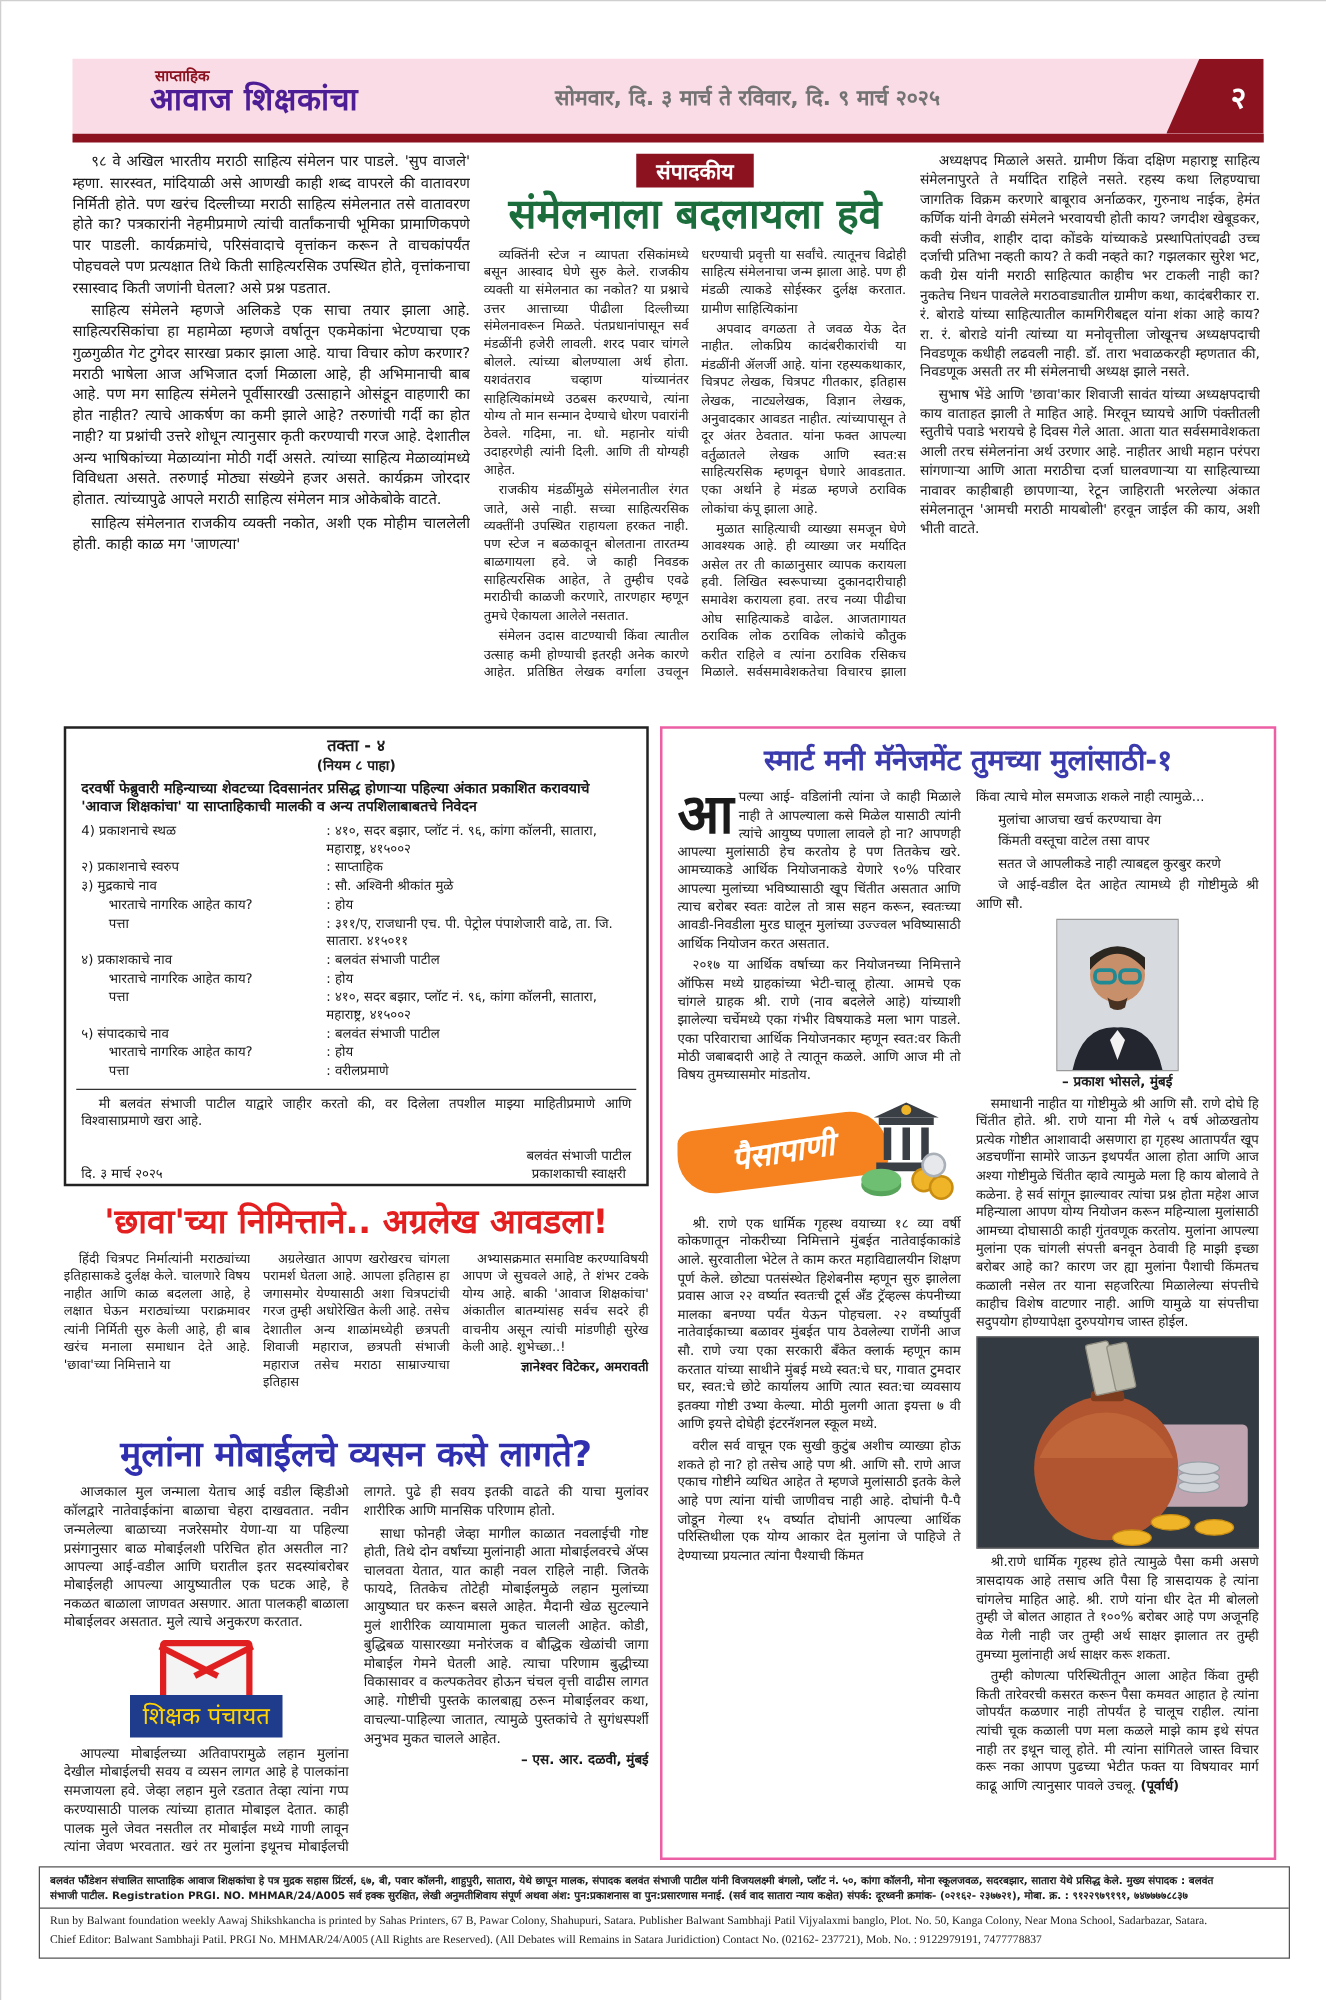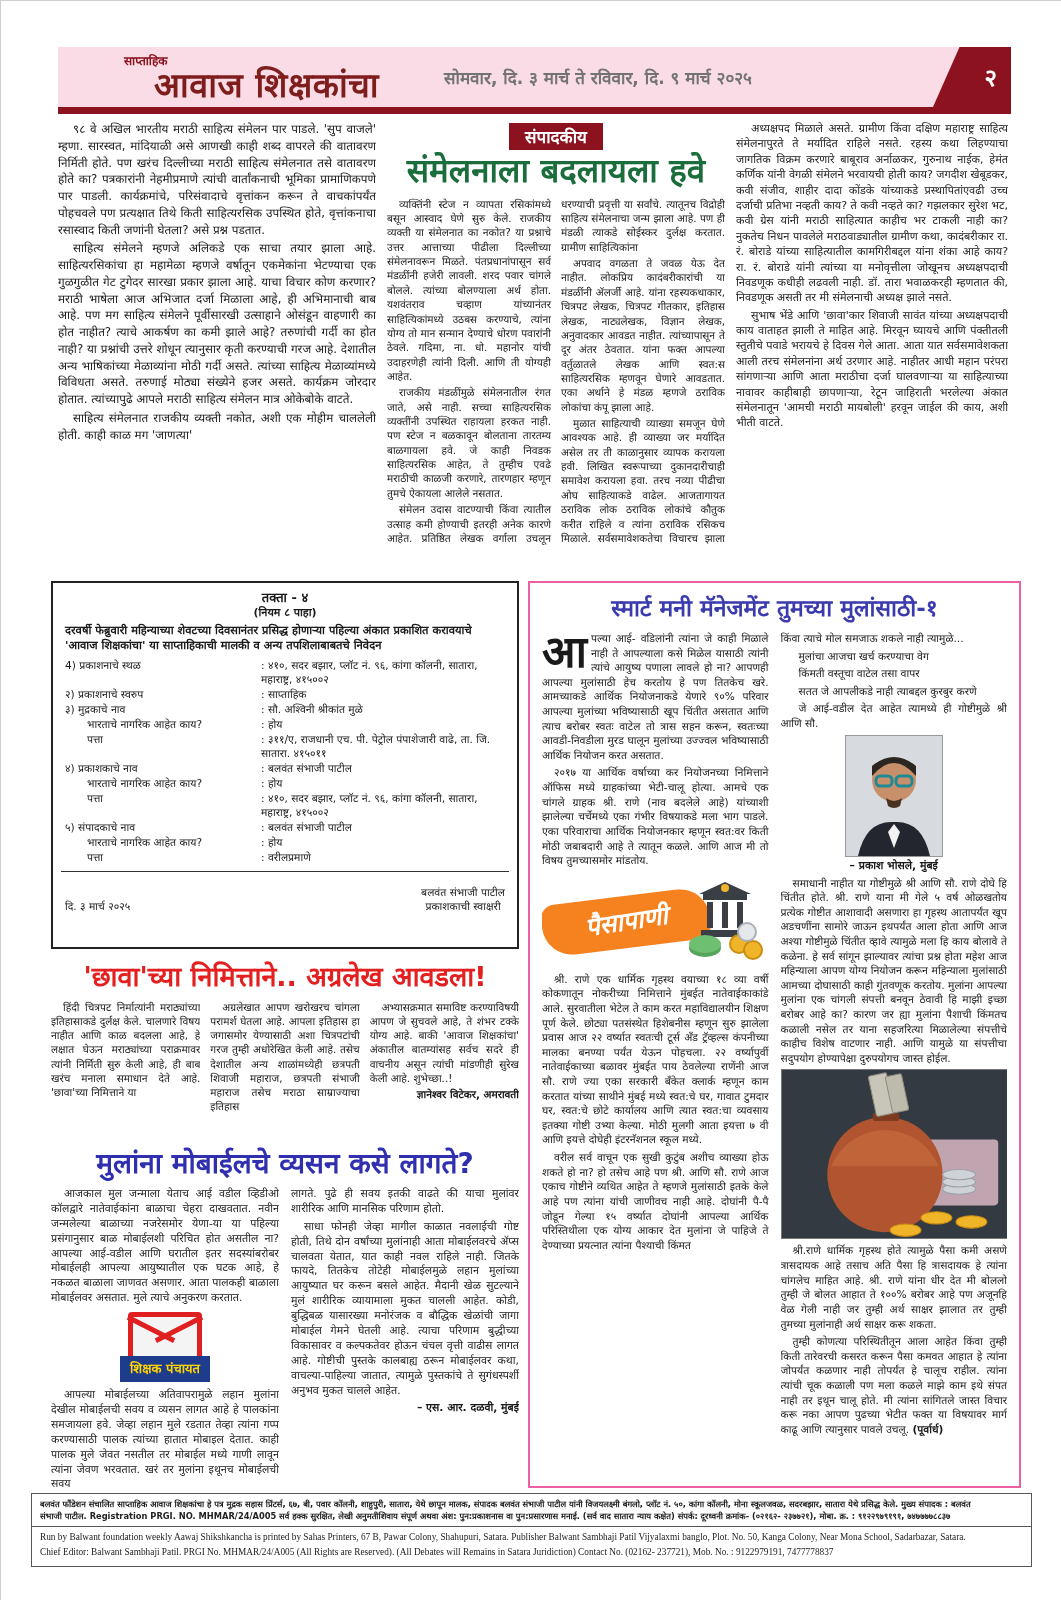--- a/index.html
+++ b/index.html
@@ -5,21 +5,21 @@
   html,body{margin:0;padding:0;background:#e8e8e8;}
   .page{position:relative;width:1061px;height:1600px;background:#ffffff;margin:0 auto;
         font-family:"DejaVu Sans",sans-serif;color:#1a1a1a;overflow:hidden;
         box-shadow:0 0 6px rgba(0,0,0,.25);border:1px solid #cfcfcf;}
   
   .band{position:absolute;left:57px;top:46px;width:953px;height:60px;background:#F9DCE6;}
   .band-corner{position:absolute;right:0;top:0;width:78px;height:60px;background:#8C1220;
                clip-path:polygon(34% 0,100% 0,100% 100%,0 100%);}
   .pagenum{position:absolute;right:14px;top:13px;color:#fff;font-size:24px;font-weight:bold;}
   .mast-tagline{position:absolute;left:66px;top:5px;font-size:12px;font-weight:bold;color:#8C1220;}
-  .mast-title{position:absolute;left:62px;top:14px;font-size:34px;font-weight:bold;color:#7f1d1d;letter-spacing:.5px;margin-left:34px;}
+  .mast-title{position:absolute;left:62px;top:14px;font-size:25px;font-weight:bold;color:#4c1d95;letter-spacing:.5px;}
   .mast-date{position:absolute;left:330px;top:19px;width:420px;text-align:center;
              font-size:17px;font-weight:bold;color:#737373;}
   .mast-rule{position:absolute;left:57px;top:106px;width:953px;height:7px;background:#8C1220;}
   
   .editorial{position:absolute;left:57px;top:120px;width:953px;height:456px;display:flex;gap:11px;overflow:hidden;}
   .ed-col{text-align:justify;overflow:hidden;}
   .ed-col p{margin:0 0 2px;text-indent:15px;}
   .ed-c1{width:318px;font-size:11.8px;line-height:1.42;}
   .ed-mid{width:338px;}
   .ed-c4{width:272px;font-size:11px;line-height:1.40;}
@@ -79,22 +79,22 @@
   .mobile-headline{margin:0 0 6px;text-align:center;color:#2F2FB0;font-weight:bold;font-size:28px;white-space:nowrap;}
   .mobile-cols{display:flex;gap:12px;}
   .mo-col{width:50%;font-size:10.8px;line-height:1.38;text-align:justify;overflow:hidden;}
   .mo-col p{margin:0 0 3px;text-indent:13px;}
   .panchayat{margin:6px auto;width:170px;text-align:center;position:relative;}
   .env{width:74px;height:52px;margin:0 auto -8px;position:relative;background:#f4f4f4;
        border:5px solid #e02020;border-radius:4px;box-sizing:border-box;}
   .env:before,.env:after{content:"";position:absolute;top:-2px;width:52px;height:5px;background:#e02020;}
   .env:before{left:-4px;transform:rotate(27deg);transform-origin:left top;}
   .env:after{right:-4px;transform:rotate(-27deg);transform-origin:right top;}
-  .panchayat-label{position:relative;background:#1F3B8C;color:#FFD400;font-weight:bold;
-                   font-size:13px;padding:4px 10px;display:inline-block;}
+  .panchayat-label{position:relative;background:#1F3B8C;color:#FFD400;font-weight:normal;
+                   font-size:19px;padding:4px 10px;display:inline-block;}
   .mo-sig{display:block;text-align:right;font-weight:bold;}
   
   .footer{position:absolute;left:30px;top:1492px;width:1001px;height:74px;border:1px solid #555;
           box-sizing:border-box;font-size:8.3px;text-align:left;}
   .foot-mr{padding:4px 8px 3px;border-bottom:1px solid #555;line-height:1.5;font-weight:bold;color:#222;}
   .foot-en{padding:3px 8px;line-height:1.6;font-family:"Liberation Serif",serif;font-size:9.3px;color:#222;}
   .foot-en div, .foot-mr div{white-space:nowrap;overflow:hidden;}
 </style>
 </head>
 <body>
@@ -180,20 +180,21 @@
     <div class="decl-row ind">
         <span class="lbl">भारताचे नागरिक आहेत काय?</span>
         <span class="val">: होय</span>
       </div>
     <div class="decl-row ind">
         <span class="lbl">पत्ता</span>
         <span class="val">: वरीलप्रमाणे</span>
       </div>
 
     <hr class="decl-hr">
+    <p class="decl-aff">मी बलवंत संभाजी पाटील याद्वारे जाहीर करतो की, वर दिलेला तपशील माझ्या माहितीप्रमाणे आणि विश्वासाप्रमाणे खरा आहे.</p>
     <div class="decl-foot">
       <span>दि. ३ मार्च २०२५</span>
       <span class="decl-sig">
         <span>बलवंत संभाजी पाटील</span><br>
         <span>प्रकाशकाची स्वाक्षरी</span>
       </span>
     </div>
   </div>
 
   <div class="smart">

